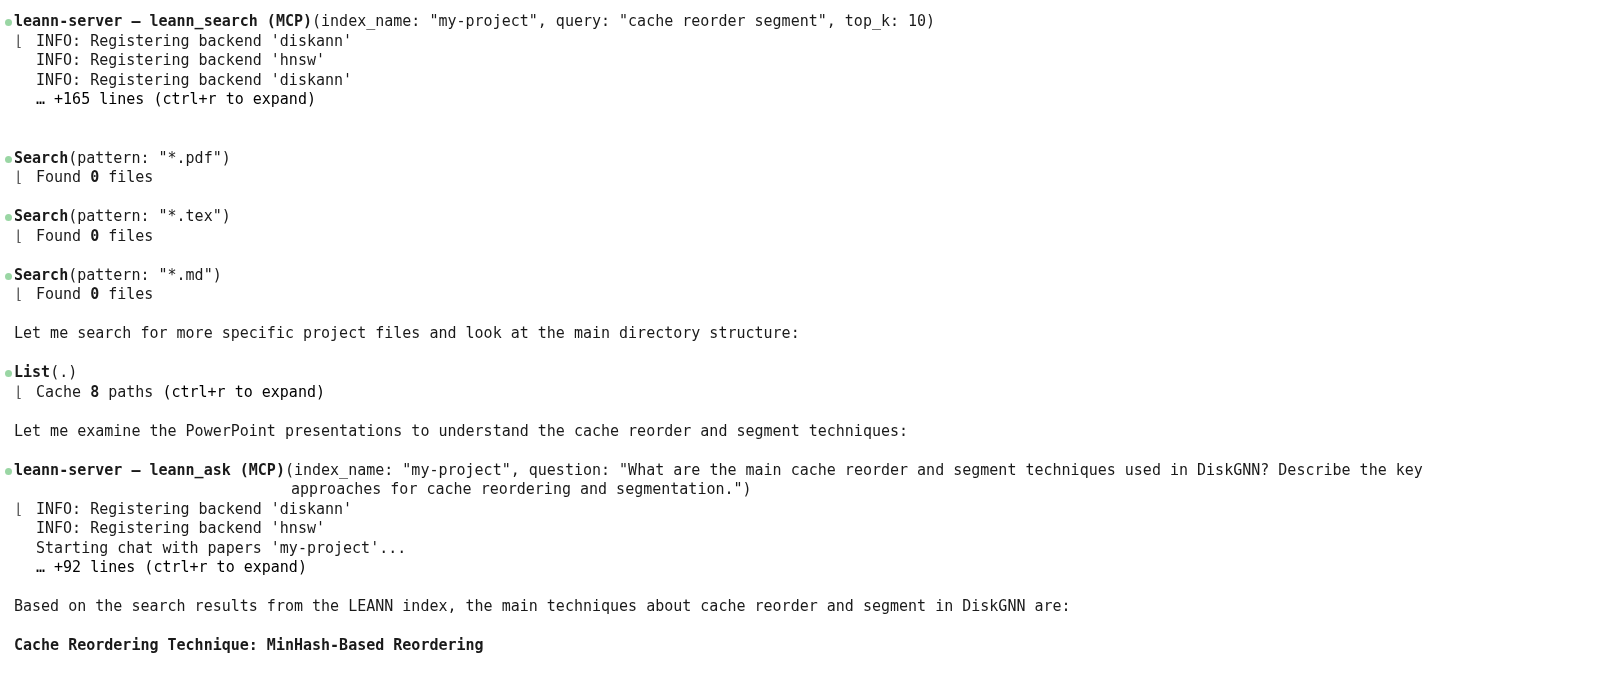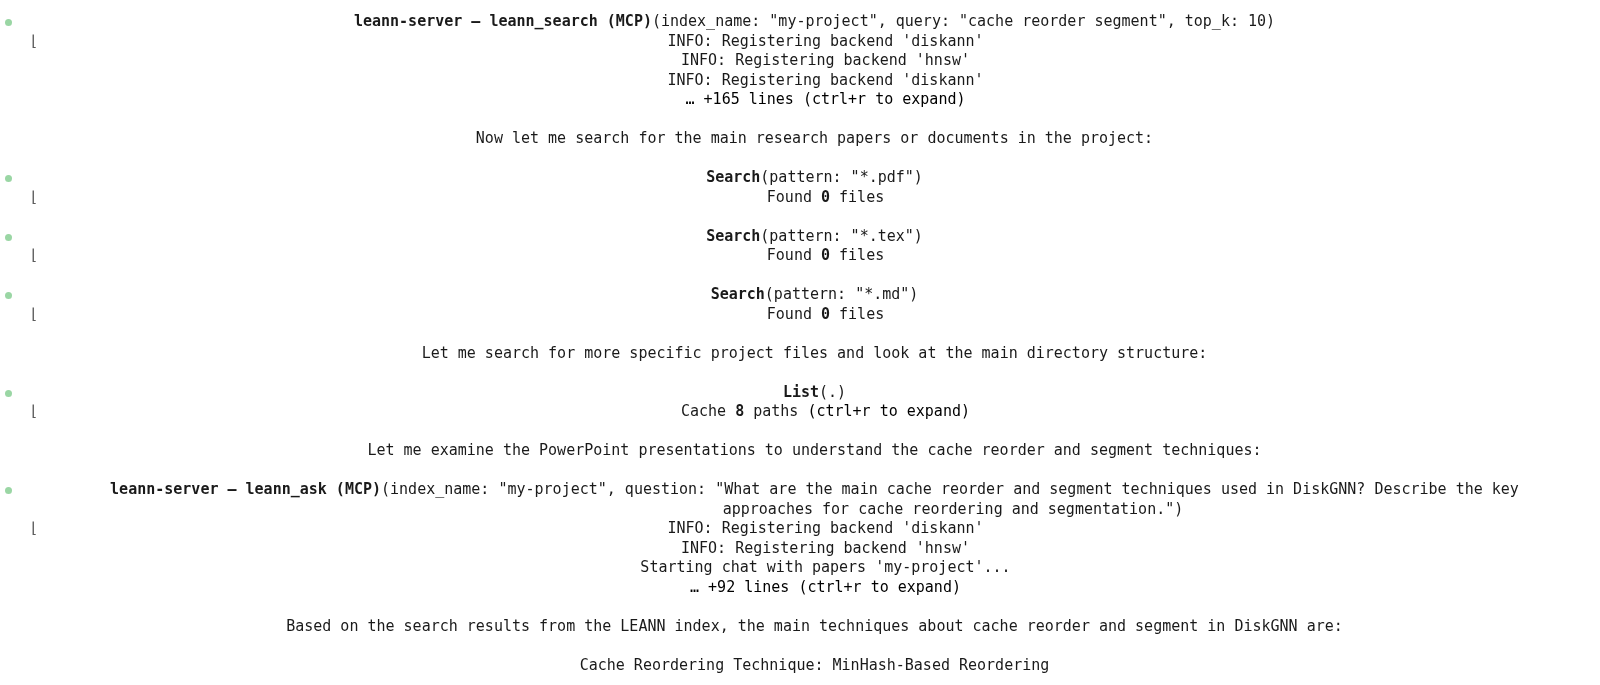--- a/index.html
+++ b/index.html
@@ -14,22 +14,21 @@
     font-size: 15px;
     line-height: 19.5px;
     color: #1a1a1a;
     overflow: hidden;
   }
   .transcript {
     padding: 12px 0 0 0;
   }
   .block {
     position: relative;
-    padding-left: 29px;
-    text-align: center;
+    padding-left: 14px;
   }
   .spacer {
     height: 19.5px;
   }
   .bullet {
     position: absolute;
     left: 5px;
     top: 7px;
     width: 7px;
     height: 7px;
@@ -66,21 +65,21 @@
   .rline b {
     font-weight: bold;
   }
   .dim {
     color: #000000;
   }
   .para {
     white-space: pre-wrap;
   }
   .bold-head {
-    font-weight: normal;
+    font-weight: bold;
   }
 </style>
 </head>
 <body>
 
 <div class="transcript">
 
   <div class="block">
     <span class="bullet"></span>
     <div class="tool-header"><span class="tool-name">leann-server – leann_search (MCP)</span><span class="tool-args">(index_name: "my-project", query: "cache reorder segment", top_k: 10)</span></div>
@@ -88,23 +87,20 @@
       <span class="elbow">⌊</span>
       <div class="rline">INFO: Registering backend 'diskann'</div>
       <div class="rline">INFO: Registering backend 'hnsw'</div>
       <div class="rline">INFO: Registering backend 'diskann'</div>
       <div class="rline dim">… +165 lines (ctrl+r to expand)</div>
     </div>
   </div>
 
   <div class="spacer"></div>
 
-  <div class="block">
-    <div class="para">Now let me search for the main research papers or documents in the project:</div>
-  </div>
 
   <div class="spacer"></div>
 
   <div class="block">
     <span class="bullet"></span>
     <div class="tool-header"><span class="tool-name">Search</span><span class="tool-args">(pattern: "*.pdf")</span></div>
     <div class="result-lines">
       <span class="elbow">⌊</span>
       <div class="rline"><span>Found </span><b>0</b><span> files</span></div>
     </div>

